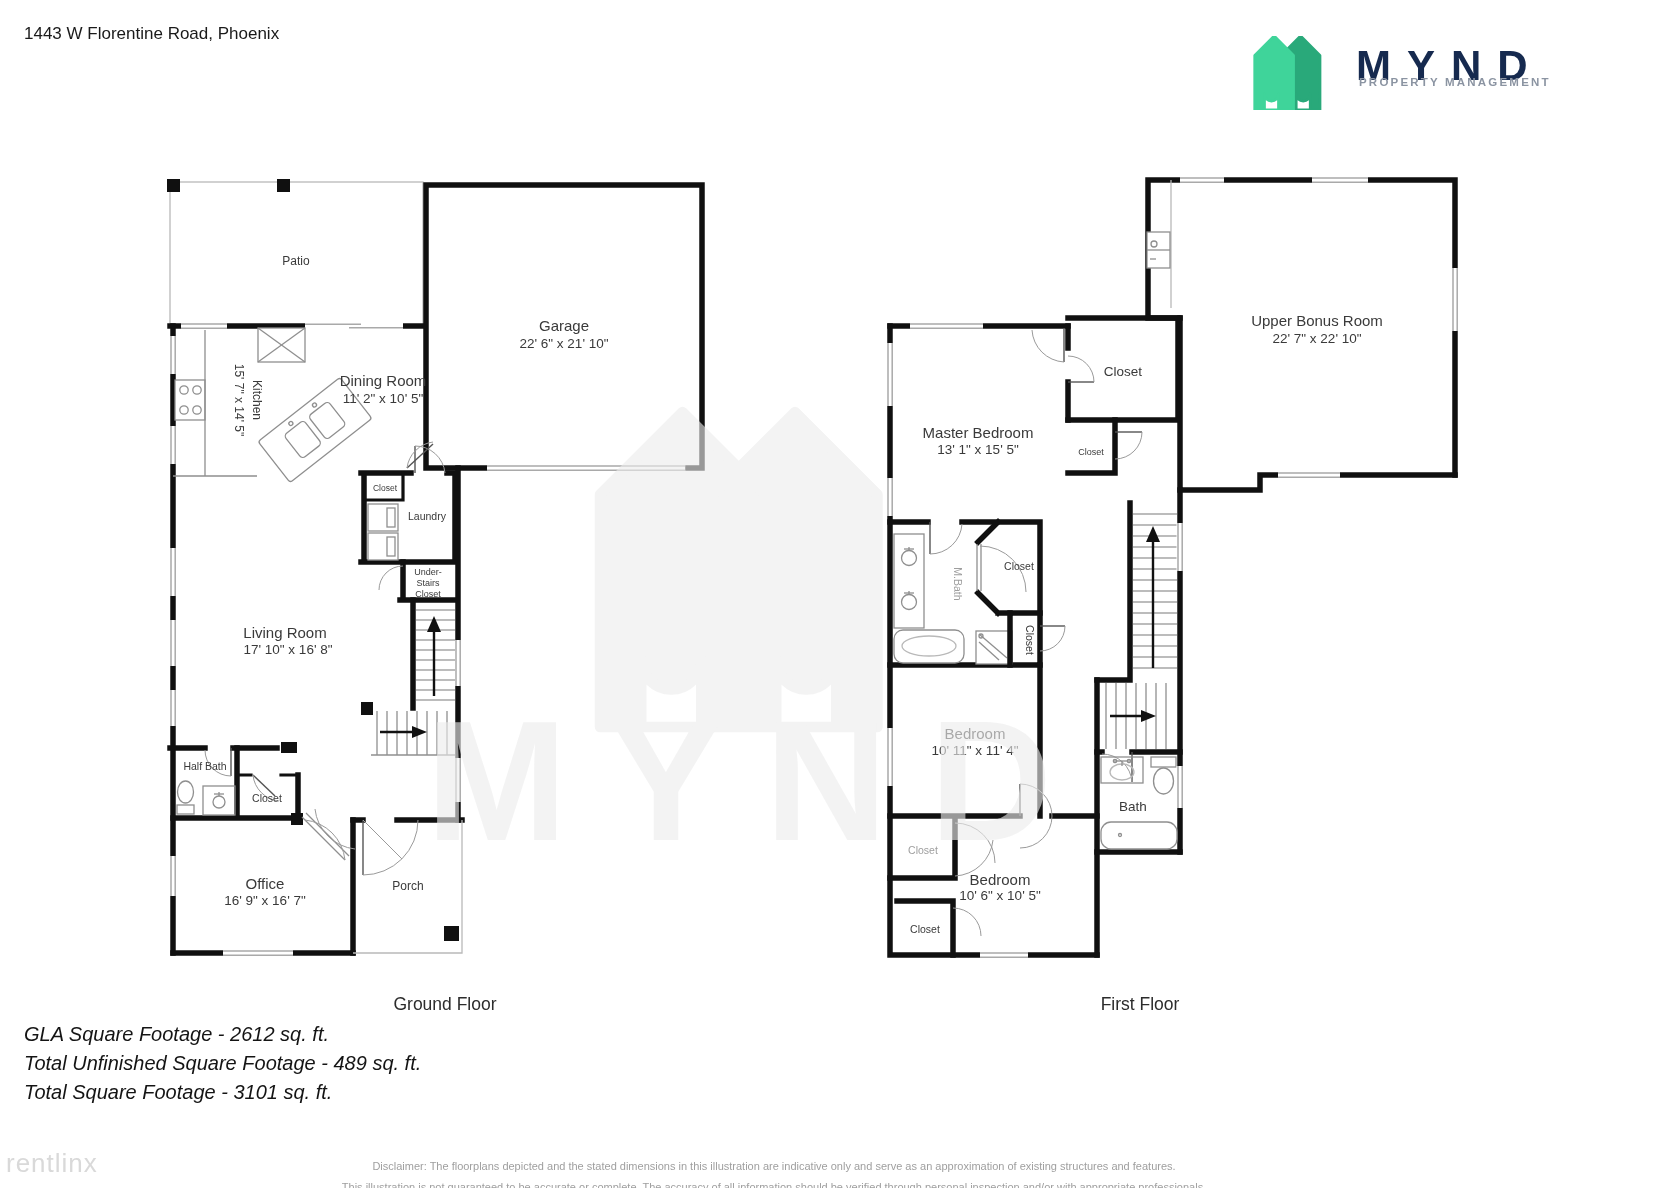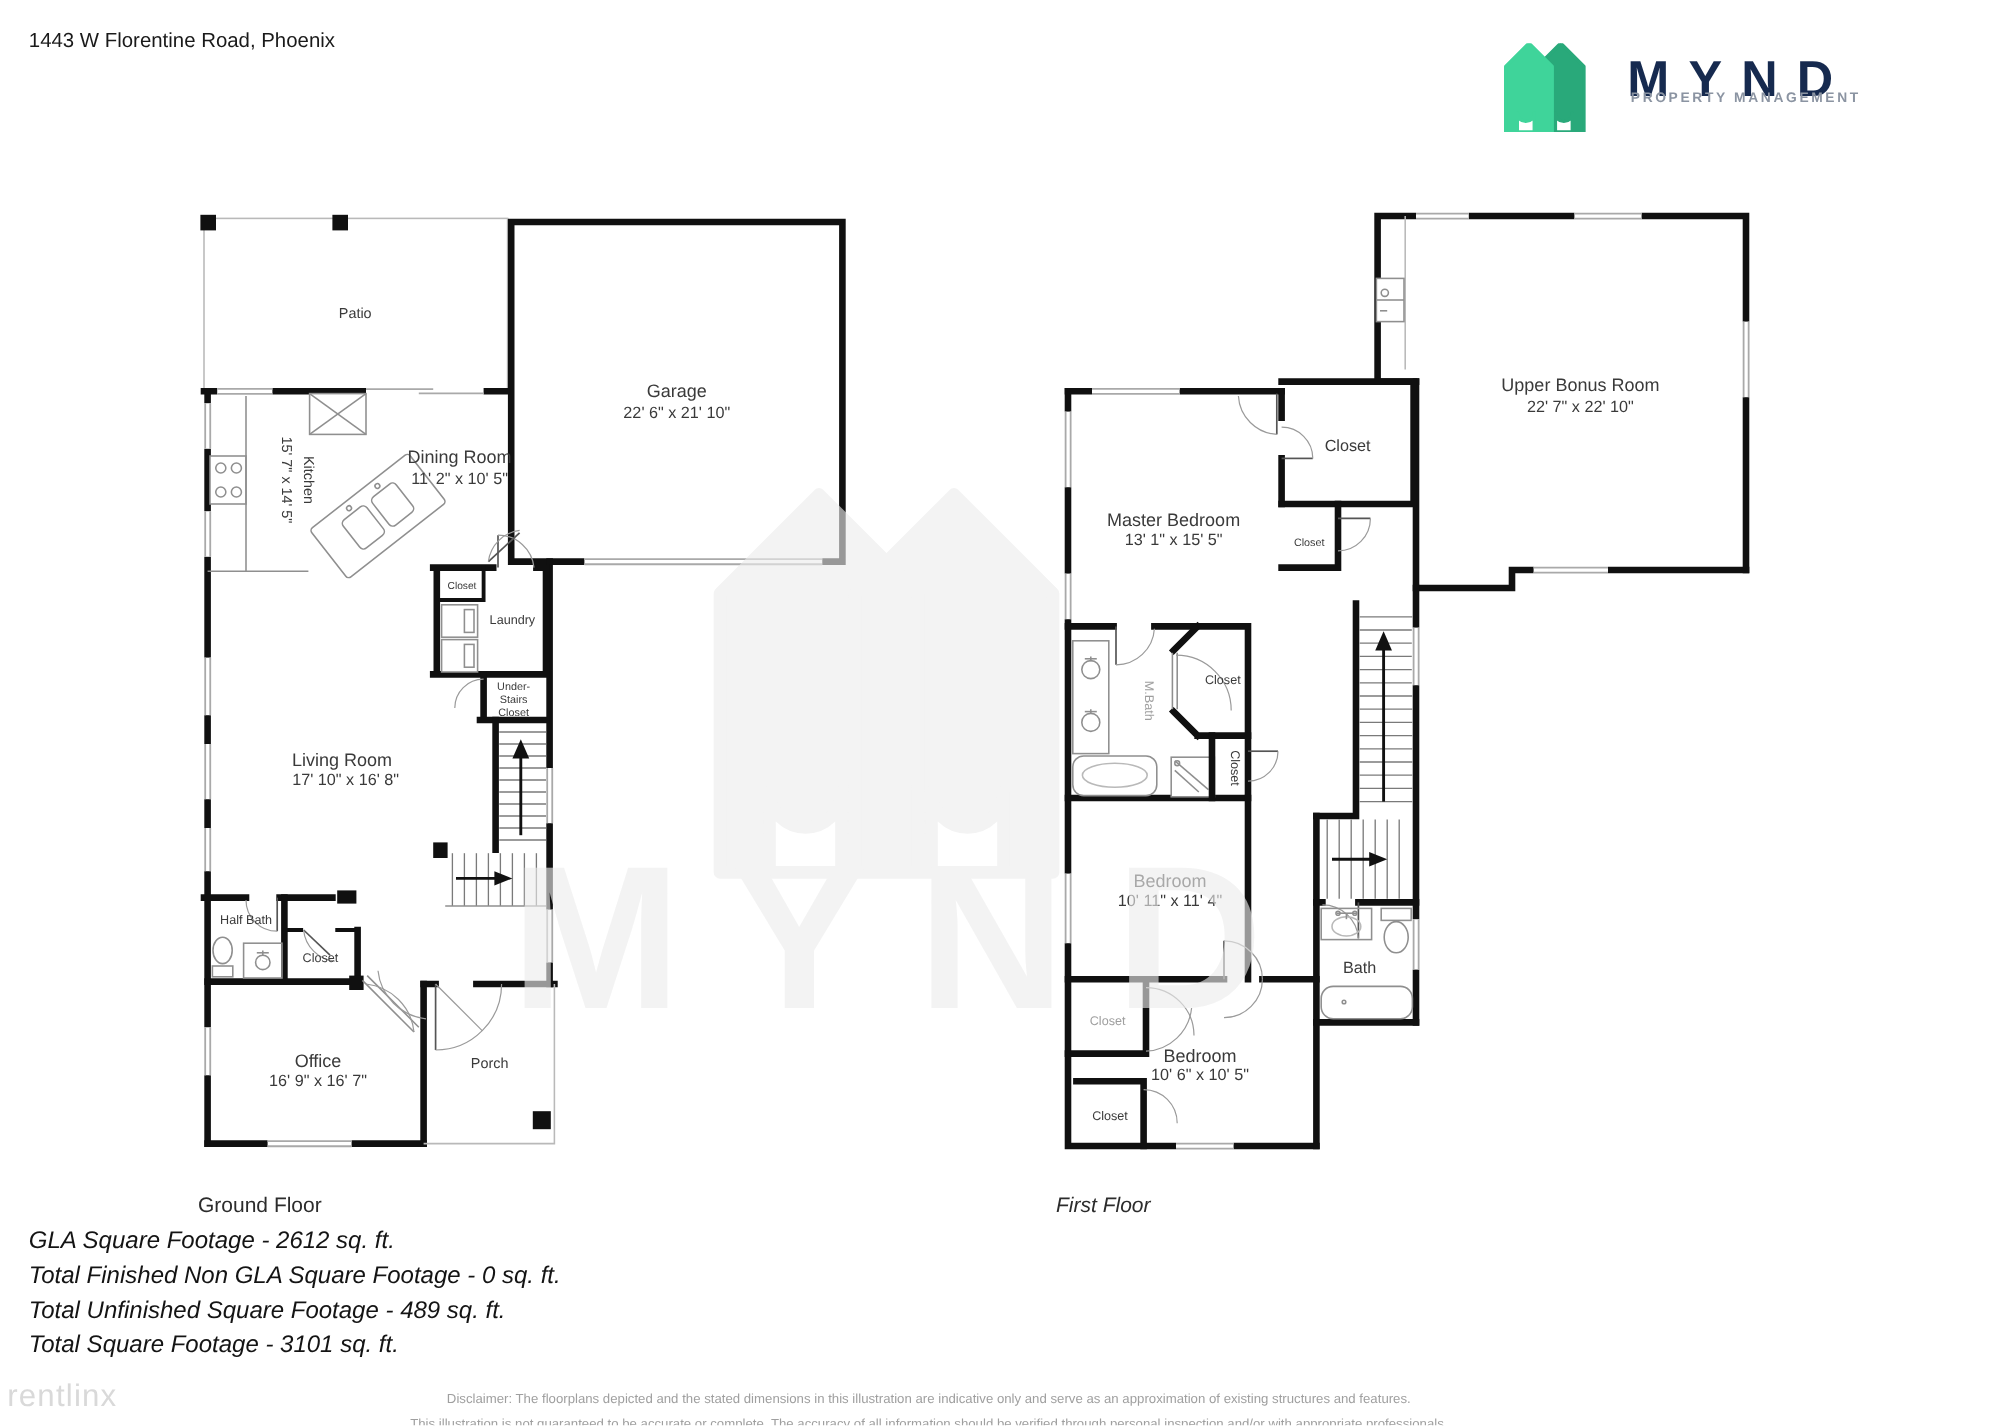--- a/index.html
+++ b/index.html
@@ -2,21 +2,21 @@
 <html><head>
 <meta charset="utf-8">
 <style>
   html,body{margin:0;padding:0;background:#fff;}
   .page{position:relative;width:1680px;height:1188px;overflow:hidden;background:#fff;
         font-family:"Liberation Sans",sans-serif;}
   .abs{position:absolute;}
   .address{left:24px;top:24px;font-size:17px;color:#1a1a1a;}
   .brand-name{left:1356px;top:42px;font-size:42px;font-weight:700;letter-spacing:16px;color:#162a4f;}
   .brand-tag{left:1359px;top:76px;font-size:11.5px;font-weight:600;letter-spacing:2.2px;color:#8b94a2;}
-  .floor-title{top:994px;width:560px;font-size:17.5px;color:#2c2c2c;}
+  .floor-title{top:994px;width:560px;text-align:center;font-size:17.5px;color:#2c2c2c;}
   .summary{left:24px;top:1020px;font-size:20px;color:#141414;line-height:29px;font-style:italic;}
   .disclaimer{left:24px;font-size:11px;color:#9f9f9f;width:1500px;text-align:center;}
   .wm-corner{left:6px;top:1148px;font-size:26px;font-weight:400;letter-spacing:1px;
              color:#c9c9c9;opacity:.7;}
   svg{display:block;}
   svg text{font-family:"Liberation Sans",sans-serif;fill:#3a3a3a;text-anchor:middle;}
   .wall{stroke:#101010;stroke-width:5.5;fill:none;stroke-linecap:square;}
   .wall4{stroke:#101010;stroke-width:3.2;fill:none;stroke-linecap:square;}
   .blk{fill:#101010;stroke:none;}
   .thin{stroke:#8f8f8f;stroke-width:1.3;fill:none;}
@@ -418,25 +418,24 @@
 
   <svg class="abs" style="left:430px;top:398px;z-index:5;opacity:.62;pointer-events:none;" width="660" height="460" viewBox="0 0 660 460">
     <g transform="translate(170,14) scale(0.75)">
       <path d="M0,110 L110,0 L220,110 V420 H0 Z M150,110 L260,0 L370,110 V420 H150 Z
                M135,420 V330 A40,40 0 0 1 55,330 V420 Z M315,420 V330 A40,40 0 0 1 235,330 V420 Z" fill="#ececec" stroke="#ececec" stroke-width="14" stroke-linejoin="round" fill-rule="nonzero"></path>
     </g>
     <text x="330" y="442" style="font-size:170px;font-weight:700;letter-spacing:42px;fill:#ececec;">MYND</text>
   </svg>
 
   <div class="abs floor-title" style="left:165px;">Ground Floor</div>
-  <div class="abs floor-title" style="left:880px;width:600px;font-style:italic;">First Floor</div>
+  <div class="abs floor-title" style="left:840px;width:600px;">First Floor</div>
 
   <div class="abs summary">
     <div>GLA Square Footage - 2612 sq. ft.</div>
-    <div>Total Finished Non GLA Square Footage - 0 sq. ft.</div>
     <div>Total Unfinished Square Footage - 489 sq. ft.</div>
     <div>Total Square Footage - 3101 sq. ft.</div>
   </div>
 
   <div class="abs disclaimer" style="top:1160px;">Disclaimer: The floorplans depicted and the stated dimensions in this illustration are indicative only and serve as an approximation of existing structures and features.</div>
   <div class="abs disclaimer" style="top:1181px;">This illustration is not guaranteed to be accurate or complete. The accuracy of all information should be verified through personal inspection and/or with appropriate professionals.</div>
 
   <div class="abs wm-corner">rentlinx</div>
 
 </div>

